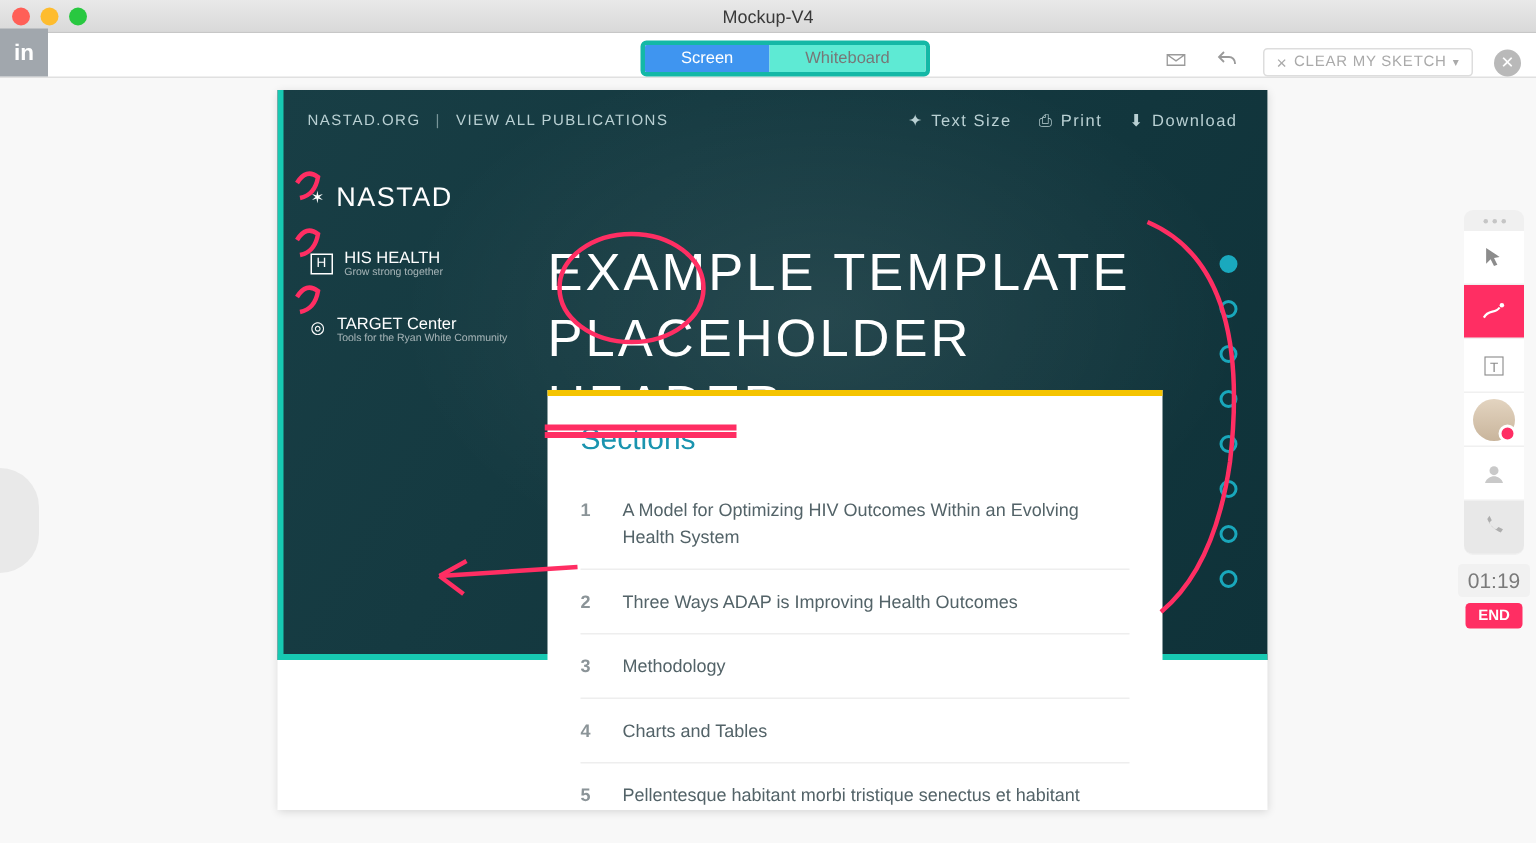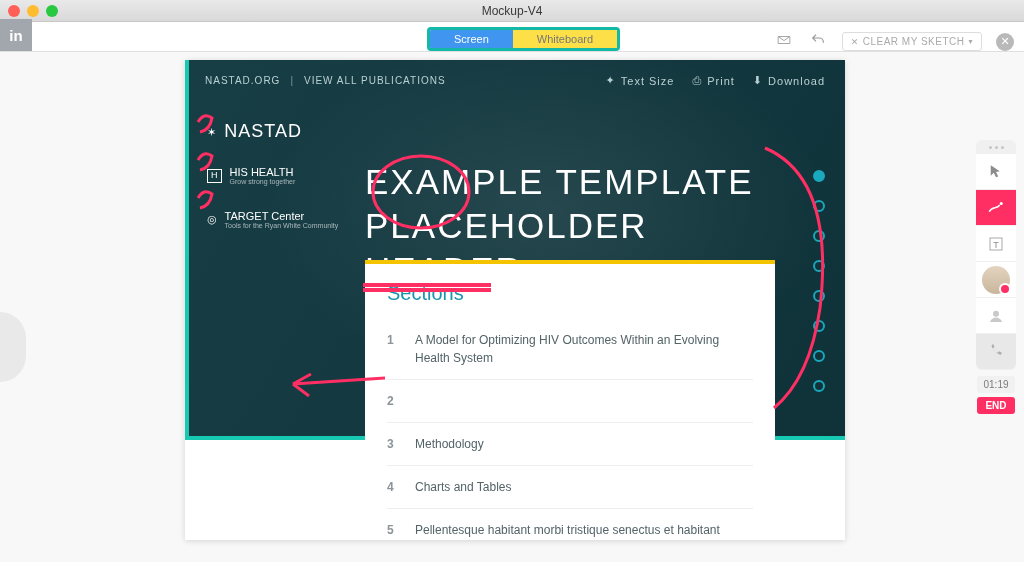--- a/index.html
+++ b/index.html
@@ -23,21 +23,21 @@
   .mac-titlebar .title{font-size:12px;color:#3a3a3a;text-align:right;}
   .toolbar {
     position:absolute; top:22px; left:0; right:0; height:30px;
     background:#fff; border-bottom:1px solid #e0e0e0;
     display:flex; align-items:flex-end;
   }
   .inv-logo{ width:32px;height:32px;margin:-1px 0 0 0;background:#a1a7ad;display:flex;align-items:center;justify-content:center;color:#fff;font-weight:bold;font-size:15px;}
   .seg { margin-left:395px; display:flex; border:3px solid #14b8a6;border-radius:4px;overflow:hidden;}
   .seg div{font-size:11px;padding:3px 24px;cursor:pointer;}
   .seg .active{background:#3f95f0;color:#fff;}
-  .seg .inactive{background:#fde047;color:#777;}
+  .seg .inactive{background:#5eead4;color:#777;}
   .tb-right{margin-left:auto;display:flex;align-items:center;gap:14px;padding-right:10px;}
   .tb-icon{color:#9a9a9a;font-size:14px;width:20px;text-align:center;}
   .clear-btn{font-size:10px;color:#aaa;border:1px solid #ddd;padding:3px 8px;border-radius:3px;letter-spacing:.5px;display:flex;align-items:center;gap:4px;}
   .close-circ{width:18px;height:18px;border-radius:50%;background:#b9b9b9;color:#fff;display:flex;align-items:center;justify-content:center;font-size:11px;}
   .workspace{position:absolute;top:52px;left:0;right:0;bottom:0;background:#f8f8f8;}
   .chat-bar{
     position:absolute;bottom:0;left:10px;width:220px;height:32px;
     background:#fff;border:1px solid #e0e0e0;border-radius:4px 4px 0 0;
     display:flex;align-items:center;justify-content:space-between;padding:0 12px;font-size:11px;color:#6b6b6b;
   }
@@ -74,21 +74,21 @@
   .ann path,.ann line,.ann circle,.ann ellipse{stroke:#ff2e63;fill:none;}
   .strike{position:absolute;left:178px;top:218px;width:130px;height:18px;}
   .palette{position:absolute;right:8px;top:88px;width:40px;display:flex;flex-direction:column;align-items:center;gap:0;}
   .pal-top{width:40px;height:14px;background:#f0f0f0;border-radius:6px 6px 0 0;display:flex;align-items:center;justify-content:center;gap:3px;}
   .pal-top span{width:3px;height:3px;background:#c5c5c5;border-radius:50%;}
   .pal-btn{width:40px;height:36px;background:#fff;display:flex;align-items:center;justify-content:center;border-bottom:1px solid #f0f0f0;color:#777;position:relative;}
   .pal-btn.active{background:#ff2e63;color:#fff;}
   .pal-btn svg{width:18px;height:18px;}
   .avatar{width:28px;height:28px;border-radius:50%;background:linear-gradient(#e3d4c0,#c9b59c);position:relative;}
   .avatar::after{content:"";width:8px;height:8px;border-radius:50%;background:#ff2e63;position:absolute;bottom:-1px;right:-1px;border:2px solid #fff;}
-  .timer{background:#f1f1f1;color:#7a7a7a;font-size:10px;padding:3px 6px;border-radius:3px;margin-top:6px;}
+  .timer{background:#f1f1f1;color:#7a7a7a;font-size:14px;padding:3px 6px;border-radius:3px;margin-top:6px;}
   .end{background:#ff2e63;color:#fff;font-size:10px;font-weight:700;padding:3px 8px;border-radius:3px;margin-top:4px;}
   .half-circ{position:absolute;left:0;top:260px;width:26px;height:70px;background:#e9e9e9;border-radius:0 35px 35px 0;}
 </style>
 </head>
 <body>
 
 <div class="mac-titlebar">
   <div class="traffic">
     <div class="dot r"></div>
     <div class="dot y"></div>
@@ -173,20 +173,21 @@
       </div>
       <div class="sections-card">
         <h3>Sections</h3>
         <ol class="sec-list">
           <li>
               <span class="n">1</span>
               <span>A Model for Optimizing HIV Outcomes Within an Evolving Health System</span>
             </li>
           <li>
               <span class="n">2</span>
+              <span>Three Ways ADAP is Improving Health Outcomes</span>
             </li>
           <li>
               <span class="n">3</span>
               <span>Methodology</span>
             </li>
           <li>
               <span class="n">4</span>
               <span>Charts and Tables</span>
             </li>
           <li>

